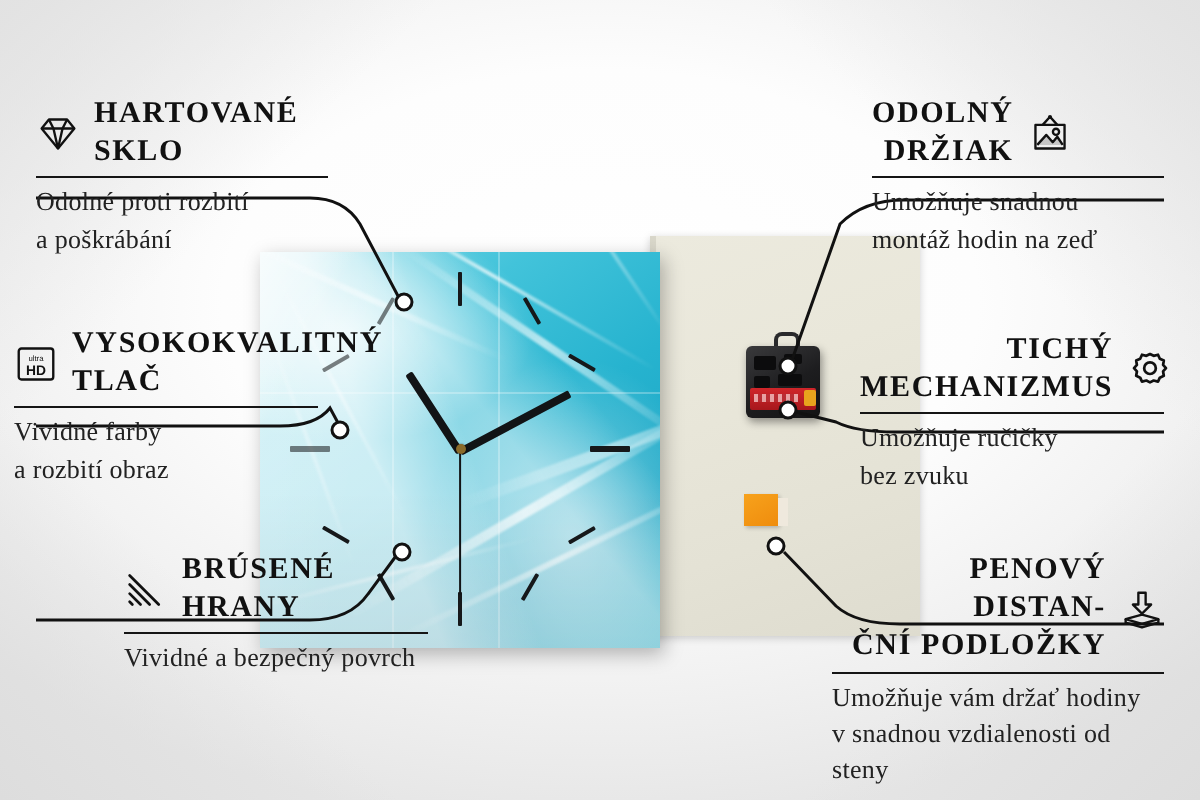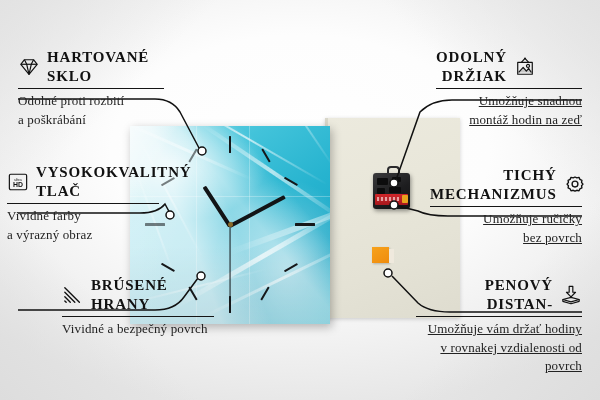--- a/index.html
+++ b/index.html
@@ -76,21 +76,21 @@
   .cl-head{display:flex;align-items:center;gap:7px;}
   .cl-title{font-size:15px;letter-spacing:.055em;color:#111;line-height:1.28;
      font-weight:700;text-transform:uppercase;}
   .cl-rule{height:0;border-top:1px solid #151515;margin:2px 0 3px;}
   .cl-sub{font-size:13px;color:#222;line-height:1.42;letter-spacing:.012em;}
   .left .cl-head{justify-content:flex-start;}
   .left .cl-title{text-align:left;}
   .left .cl-sub{text-align:left;}
   .right .cl-head{justify-content:flex-start;flex-direction:row;}
   .right .cl-title{text-align:right;}
-  .right .cl-sub{text-align:right;text-decoration:underline;}
+  .right .cl-sub{text-align:left;}
   .ico{width:22px;height:20px;flex:0 0 22px;display:block;}
   .ico svg{display:block;width:22px;height:20px;}
 
   
   #wires{position:absolute;inset:0;z-index:4;pointer-events:none;}
   #wires path{fill:none;stroke:#111;stroke-width:1.5;}
   #wires circle{fill:#ffffff;stroke:#111;stroke-width:1.5;}
 </style>
 </head>
 <body>
@@ -198,21 +198,21 @@
       <span class="ico">
         <svg viewBox="0 0 24 22">
           <rect x="2.5" y="2.5" width="19" height="17" rx="1.5" fill="none" stroke="#111" stroke-width="1.3"></rect>
           <text x="12" y="9.4" font-family="Liberation Sans, sans-serif" font-size="4.3" text-anchor="middle" fill="#111">ultra</text>
           <text x="12" y="17" font-family="Liberation Sans, sans-serif" font-size="7.6" font-weight="bold" text-anchor="middle" fill="#111">HD</text>
         </svg>
       </span>
       <span class="cl-title"><span>VYSOKOKVALITNÝ</span><br><span>TLAČ</span></span>
     </div>
     <div class="cl-rule"></div>
-    <div class="cl-sub"><span>Vividné farby</span><br><span>a výrazný obraz</span></div>
+    <div class="cl-sub"><span>Vividné farby</span><br><span>a rozbití obraz</span></div>
   </div>
 
   <div class="callout left" style="left:18px;top:276px;width:152px;margin-left:44px;">
     <div class="cl-head">
       <span class="ico">
         <svg viewBox="0 0 24 22">
             <g stroke="#111" stroke-width="1.5" stroke-linecap="round">
           <path d="M3 3 L19 19"></path>
               <path d="M3 8 L14 19"></path>
               <path d="M3 13 L9 19"></path>
@@ -252,33 +252,33 @@
       <span class="ico">
         <svg viewBox="0 0 24 22">
             <g fill="none" stroke="#111" stroke-width="1.5" stroke-linejoin="round">
           <path d="M12 2.2 L14 3.2 L16.4 2.6 L17.4 4.8 L19.6 5.8 L19.2 8.2 L20.8 10 L19.2 11.8 L19.6 14.2 L17.4 15.2 L16.4 17.4 L14 16.8 L12 17.8 L10 16.8 L7.6 17.4 L6.6 15.2 L4.4 14.2 L4.8 11.8 L3.2 10 L4.8 8.2 L4.4 5.8 L6.6 4.8 L7.6 2.6 L10 3.2 Z"></path>
           <circle cx="12" cy="10" r="3.2"></circle>
             </g>
           </svg>
       </span>
     </div>
     <div class="cl-rule"></div>
-    <div class="cl-sub"><span>Umožňuje ručičky</span><br><span>bez povrch</span></div>
+    <div class="cl-sub"><span>Umožňuje ručičky</span><br><span>bez zvuku</span></div>
   </div>
 
   <div class="callout right" style="left:416px;top:276px;width:166px;">
     <div class="cl-head">
-      <span class="cl-title"><span>PENOVÝ DISTAN-</span><br></span>
+      <span class="cl-title"><span>PENOVÝ DISTAN-</span><br><span>ČNÍ PODLOŽKY</span></span>
       <span class="ico">
         <svg viewBox="0 0 24 22">
             <g fill="none" stroke="#111" stroke-width="1.3" stroke-linejoin="round">
           <path d="M10 1.5 L14 1.5 L14 8 L17 8 L12 13 L7 8 L10 8 Z"></path>
           <path d="M12 13.6 L21 16 L12 18.6 L3 16 Z"></path>
           <path d="M3 16 L3 18 L12 20.6 L21 18 L21 16"></path>
             </g>
           </svg>
       </span>
     </div>
     <div class="cl-rule"></div>
-    <div class="cl-sub"><span>Umožňuje vám držať hodiny</span><br><span>v rovnakej vzdialenosti od povrch</span></div>
+    <div class="cl-sub"><span>Umožňuje vám držať hodiny</span><br><span>v snadnou vzdialenosti od steny</span></div>
   </div>
 
 </div>
 
 </body></html>

